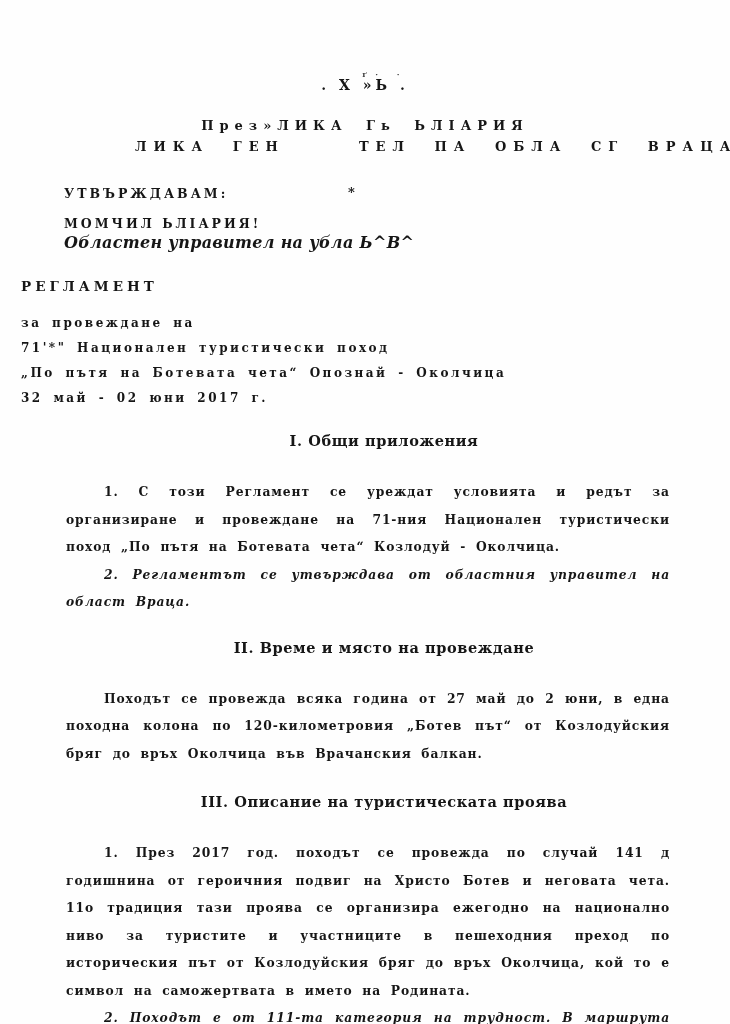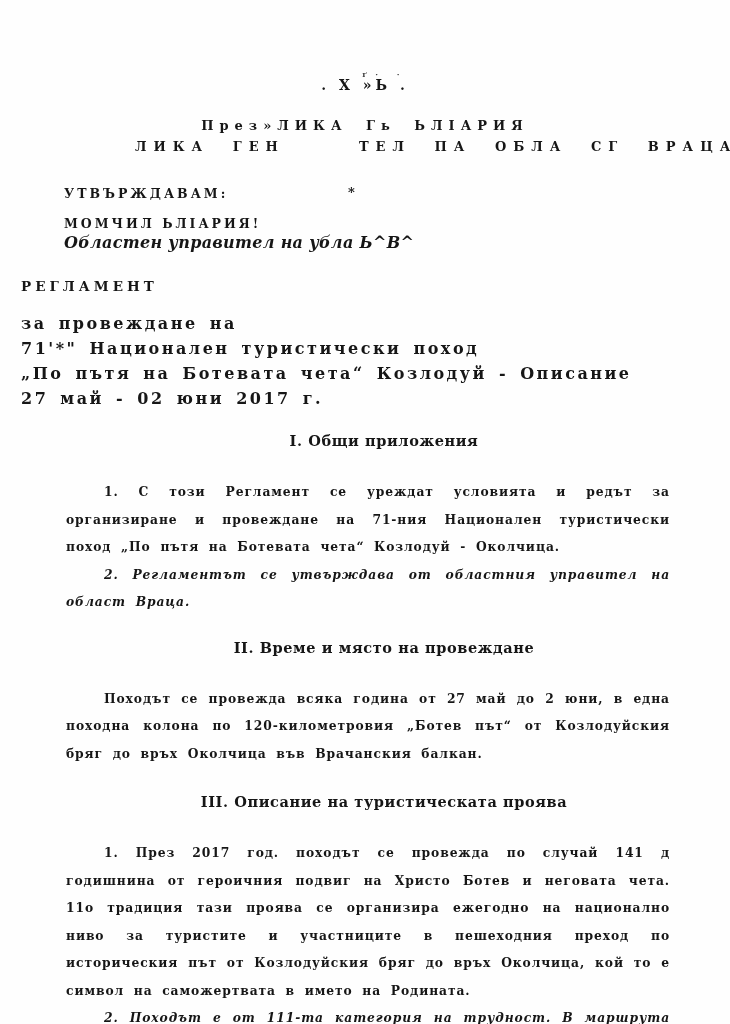--- a/index.html
+++ b/index.html
@@ -47,21 +47,21 @@
   
   .approve{position:absolute;top:183px;left:64px;right:62px;}
   .approve-row{position:relative;height:20px;}
   .approve-label{font-size:12.5px;letter-spacing:3px;}
   .approve-star{position:absolute;left:284px;top:2px;font-size:13px;}
   .approve-name{margin-top:13px;font-size:12.5px;letter-spacing:3px;}
   .approve-role{margin-top:2px;font-size:16px;font-style:italic;font-weight:700;letter-spacing:0.3px;}
   
   .doctitle{position:absolute;top:278px;left:0;right:0;margin-left:21px;}
   .doctitle .t1{font-size:13.5px;letter-spacing:4px;margin-bottom:23px;}
-  .doctitle .tl{font-size:16px;letter-spacing:2.5px;word-spacing:4px;margin-bottom:12px;line-height:13px;}
+  .doctitle .tl{font-size:12px;letter-spacing:2.5px;word-spacing:4px;margin-bottom:12px;line-height:13px;}
   
   .body-flow{position:absolute;top:432px;left:66px;right:60px;}
   .sec-heading{
     font-size:14.5px;letter-spacing:0.6px;
     margin:0 0 0 32px;
     line-height:18px;
     text-align:center;
   }
   .sec-heading.h1{margin-top:0;}
   .sec-heading.h2{margin-top:23px;}
@@ -100,22 +100,22 @@
       <span class="approve-star">*</span>
     </div>
     <div class="approve-name">МОМЧИЛ ЬЛІАРИЯ!</div>
     <div class="approve-role">Областен управител на убла Ь^В^</div>
   </div>
 
   <div class="doctitle">
     <div class="t1">РЕГЛАМЕНТ</div>
     <div class="tl">за провеждане на</div>
     <div class="tl">71'*" Национален туристически поход</div>
-    <div class="tl">„По пътя на Ботевата чета“ Козлодуй - Описание</div>
-    <div class="tl">27 май - 02 юни 2017 г.</div>
+    <div class="tl">„По пътя на Ботевата чета“ Опознай - Околчица</div>
+    <div class="tl">32 май - 02 юни 2017 г.</div>
   </div>
 
   <div class="body-flow">
 
     <div class="sec-heading h1">I. Общи приложения</div>
     <p class="para first">1. С този Регламент се уреждат условията и редът за организиране и провеждане на 71-ния Национален туристически поход „По пътя на Ботевата чета“ Козлодуй -  Околчица.</p>
     <p class="para gap-sm">2. Регламентът се утвърждава от областния управител на област Враца.</p>
 
     <div class="sec-heading h2">II. Време и място на провеждане</div>
     <p class="para first">Походът се провежда всяка година от 27 май до 2 юни, в една походна колона по 120-километровия „Ботев път“ от Козлодуйския бряг до връх Околчица във Врачанския балкан.</p>

